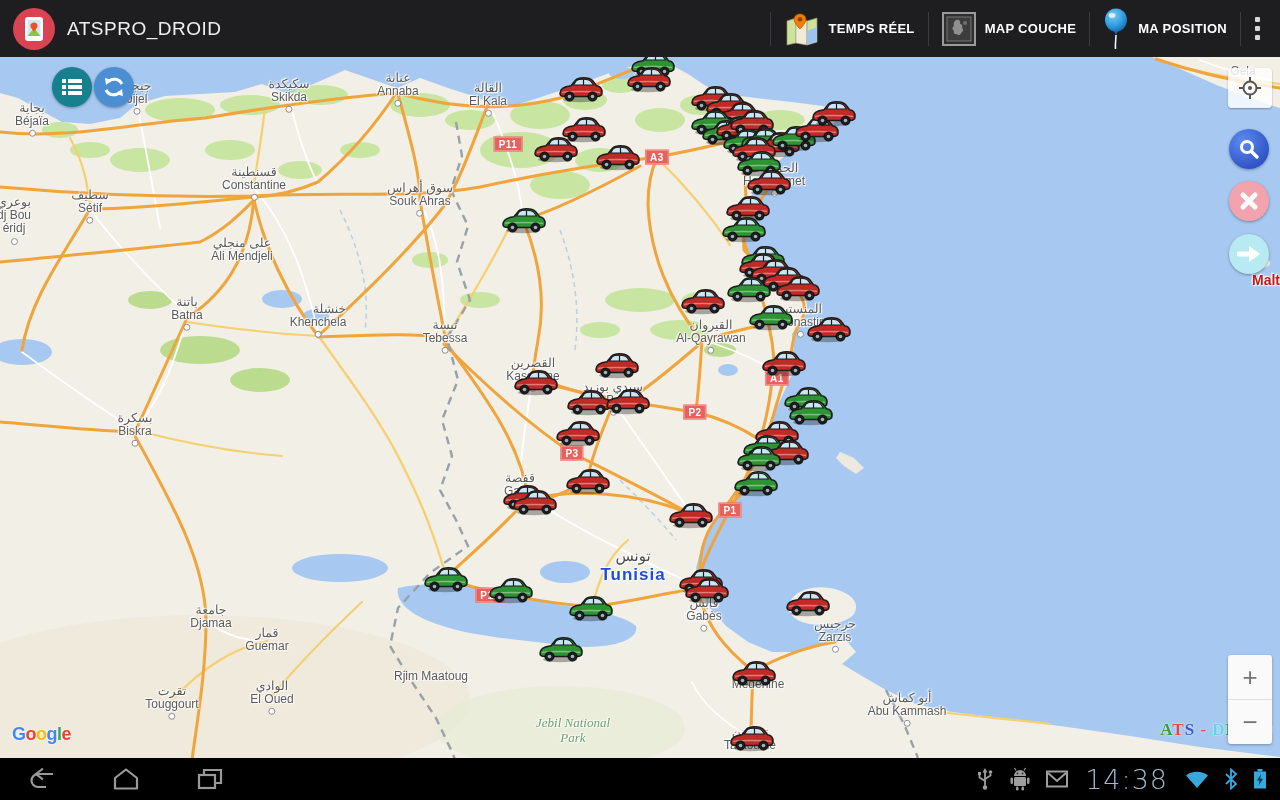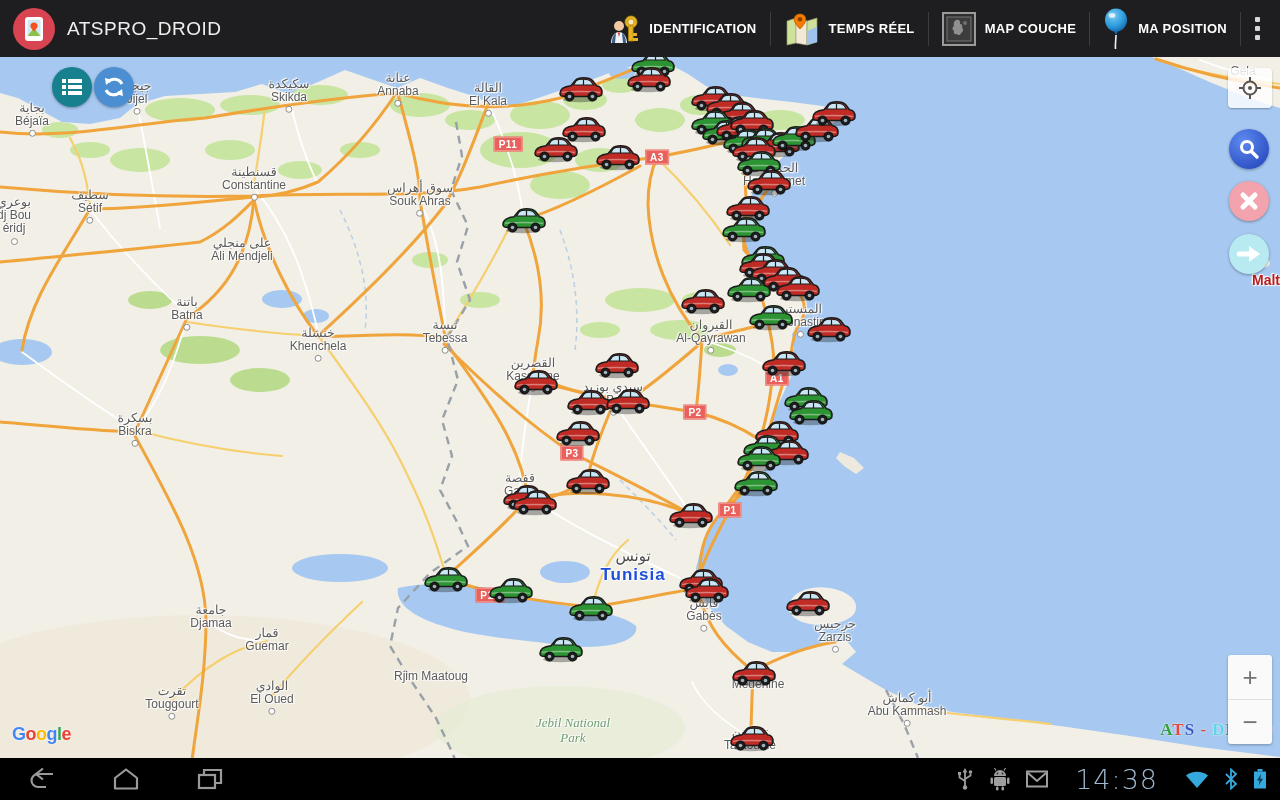--- a/index.html
+++ b/index.html
@@ -63,21 +63,21 @@
   .attribution{position:absolute;right:6px;top:738px;z-index:15;font-size:11px;color:#5c5c5c;
                text-shadow:0 0 2px #fff,0 0 3px #fff;}
   .watermark{position:absolute;right:6px;top:720px;z-index:15;font-size:17px;font-weight:bold;
              font-family:"Liberation Serif",serif;letter-spacing:1px;text-shadow:0 0 2px #fff;}
   
   .navbar{position:absolute;left:0;bottom:0;width:1280px;height:42px;background:#000;z-index:40;
           display:flex;align-items:center;}
   .nav-btn{width:84px;height:42px;display:flex;align-items:center;justify-content:center;cursor:pointer;}
   .status{margin-left:auto;display:flex;align-items:center;gap:14px;padding-right:12px;}
   .clock{color:#9db8cf;font-size:27px;font-weight:300;letter-spacing:1px;line-height:1;
-         font-family:"DejaVu Sans",sans-serif;margin:0 12px;}
+         font-family:"DejaVu Sans",sans-serif;margin:0 2px;}
 </style>
 </head>
 <body>
 
 <div class="screen">
 
   <svg class="map-svg" width="1280" height="800" viewBox="0 0 1280 800">
     <rect x="0" y="0" width="1280" height="800" fill="#a7c9f1"></rect>
 
     <path fill="#f2efe7" d="M0,800 L0,93
@@ -281,21 +281,21 @@
       </div>
       <div class="map-label" style="left: 242px; top: 250px;">
         <span class="ar">على منجلي</span>
         <span class="en">Ali Mendjeli</span>
       </div>
       <div class="map-label" style="left: 187px; top: 313px;">
         <span class="ar">باتنة</span>
         <span class="en">Batna</span>
         <span class="dot"></span>
       </div>
-      <div class="map-label" style="left: 318px; top: 344px;">
+      <div class="map-label" style="left: 318px; top: 320px; text-align: right;">
         <span class="ar">خنشلة</span>
         <span class="en">Khenchela</span>
         <span class="dot"></span>
       </div>
       <div class="map-label" style="left: 445px; top: 336px;">
         <span class="ar">تبسة</span>
         <span class="en">Tebessa</span>
         <span class="dot"></span>
       </div>
       <div class="map-label" style="left: 135px; top: 429px;">
@@ -550,34 +550,20 @@
       <svg width="22" height="26" viewBox="0 0 22 26">
         <rect x="2" y="1" width="18" height="24" rx="3" fill="#fff"></rect>
         <rect x="4.5" y="4" width="13" height="16" fill="#cfe9f7"></rect>
         <polygon points="4.5,20 11,12 17.5,20" fill="#8bc34a"></polygon>
         <path d="M11 6.5 c2.2,0 3.6,1.5 3.6,3.3 c0,2.4 -3.6,5.7 -3.6,5.7 c0,0 -3.6,-3.3 -3.6,-5.7 C7.4,8 8.8,6.5 11,6.5 Z" fill="#f4511e"></path>
       </svg>
     </div>
     <div class="app-title">ATSPRO_DROID</div>
 
     <div class="tb-actions">
-      <div class="tb-item">
-        <svg width="30" height="32" viewBox="0 0 30 32">
-          <circle cx="21" cy="9" r="5.5" fill="#fce9b8"></circle>
-          <path d="M21,3 a6,6 0 1 0 0.1,0 Z M21,6 a3,3 0 1 1 -0.1,0 Z" fill="#e6b422" stroke="#b8860b" stroke-width=".8"></path>
-          <rect x="18.6" y="13" width="4.5" height="15" fill="#e6b422" stroke="#b8860b" stroke-width=".8"></rect>
-          <rect x="23" y="20" width="4" height="3" fill="#e6b422"></rect>
-          <rect x="23" y="25" width="5" height="3" fill="#e6b422"></rect>
-          <circle cx="9" cy="13" r="5" fill="#f0c9a2"></circle>
-          <path d="M1,30 C1,22 6,19 9,19 C12,19 17,22 17,30 Z" fill="#eef3f8"></path>
-          <path d="M7.8,19.5 L9,24 L10.2,19.5 Z" fill="#d23c32"></path>
-          <path d="M2,30 C2,24 4,21 6,20 L5,30 Z M16,30 C16,24 14,21 12,20 L13,30 Z" fill="#3d5d84"></path>
-        </svg>
-        <span class="lbl">IDENTIFICATION</span>
-      </div>
       <div class="tb-div"></div>
 
       <div class="tb-item">
         <svg width="36" height="34" viewBox="0 0 36 34">
           <polygon points="3,9 12,6 12,31 3,33" fill="#cfe29b" stroke="#8a9a60" stroke-width=".7"></polygon>
           <polygon points="12,6 23,9 23,33 12,31" fill="#f2ead6" stroke="#b0a88a" stroke-width=".7"></polygon>
           <polygon points="23,9 33,6 33,30 23,33" fill="#cfe29b" stroke="#8a9a60" stroke-width=".7"></polygon>
           <path d="M23,20 C26,16 30,18 33,14 L33,30 L23,33 Z" fill="#9fc3ef"></path>
           <path d="M16,2 c3.5,0 5.8,2.4 5.8,5.4 c0,4 -5.8,9.6 -5.8,9.6 c0,0 -5.8,-5.6 -5.8,-9.6 C10.2,4.4 12.5,2 16,2 Z" fill="#f57c00" stroke="#bf5b00" stroke-width=".8"></path>
           <circle cx="16" cy="7.3" r="2.3" fill="#8a4500"></circle>

